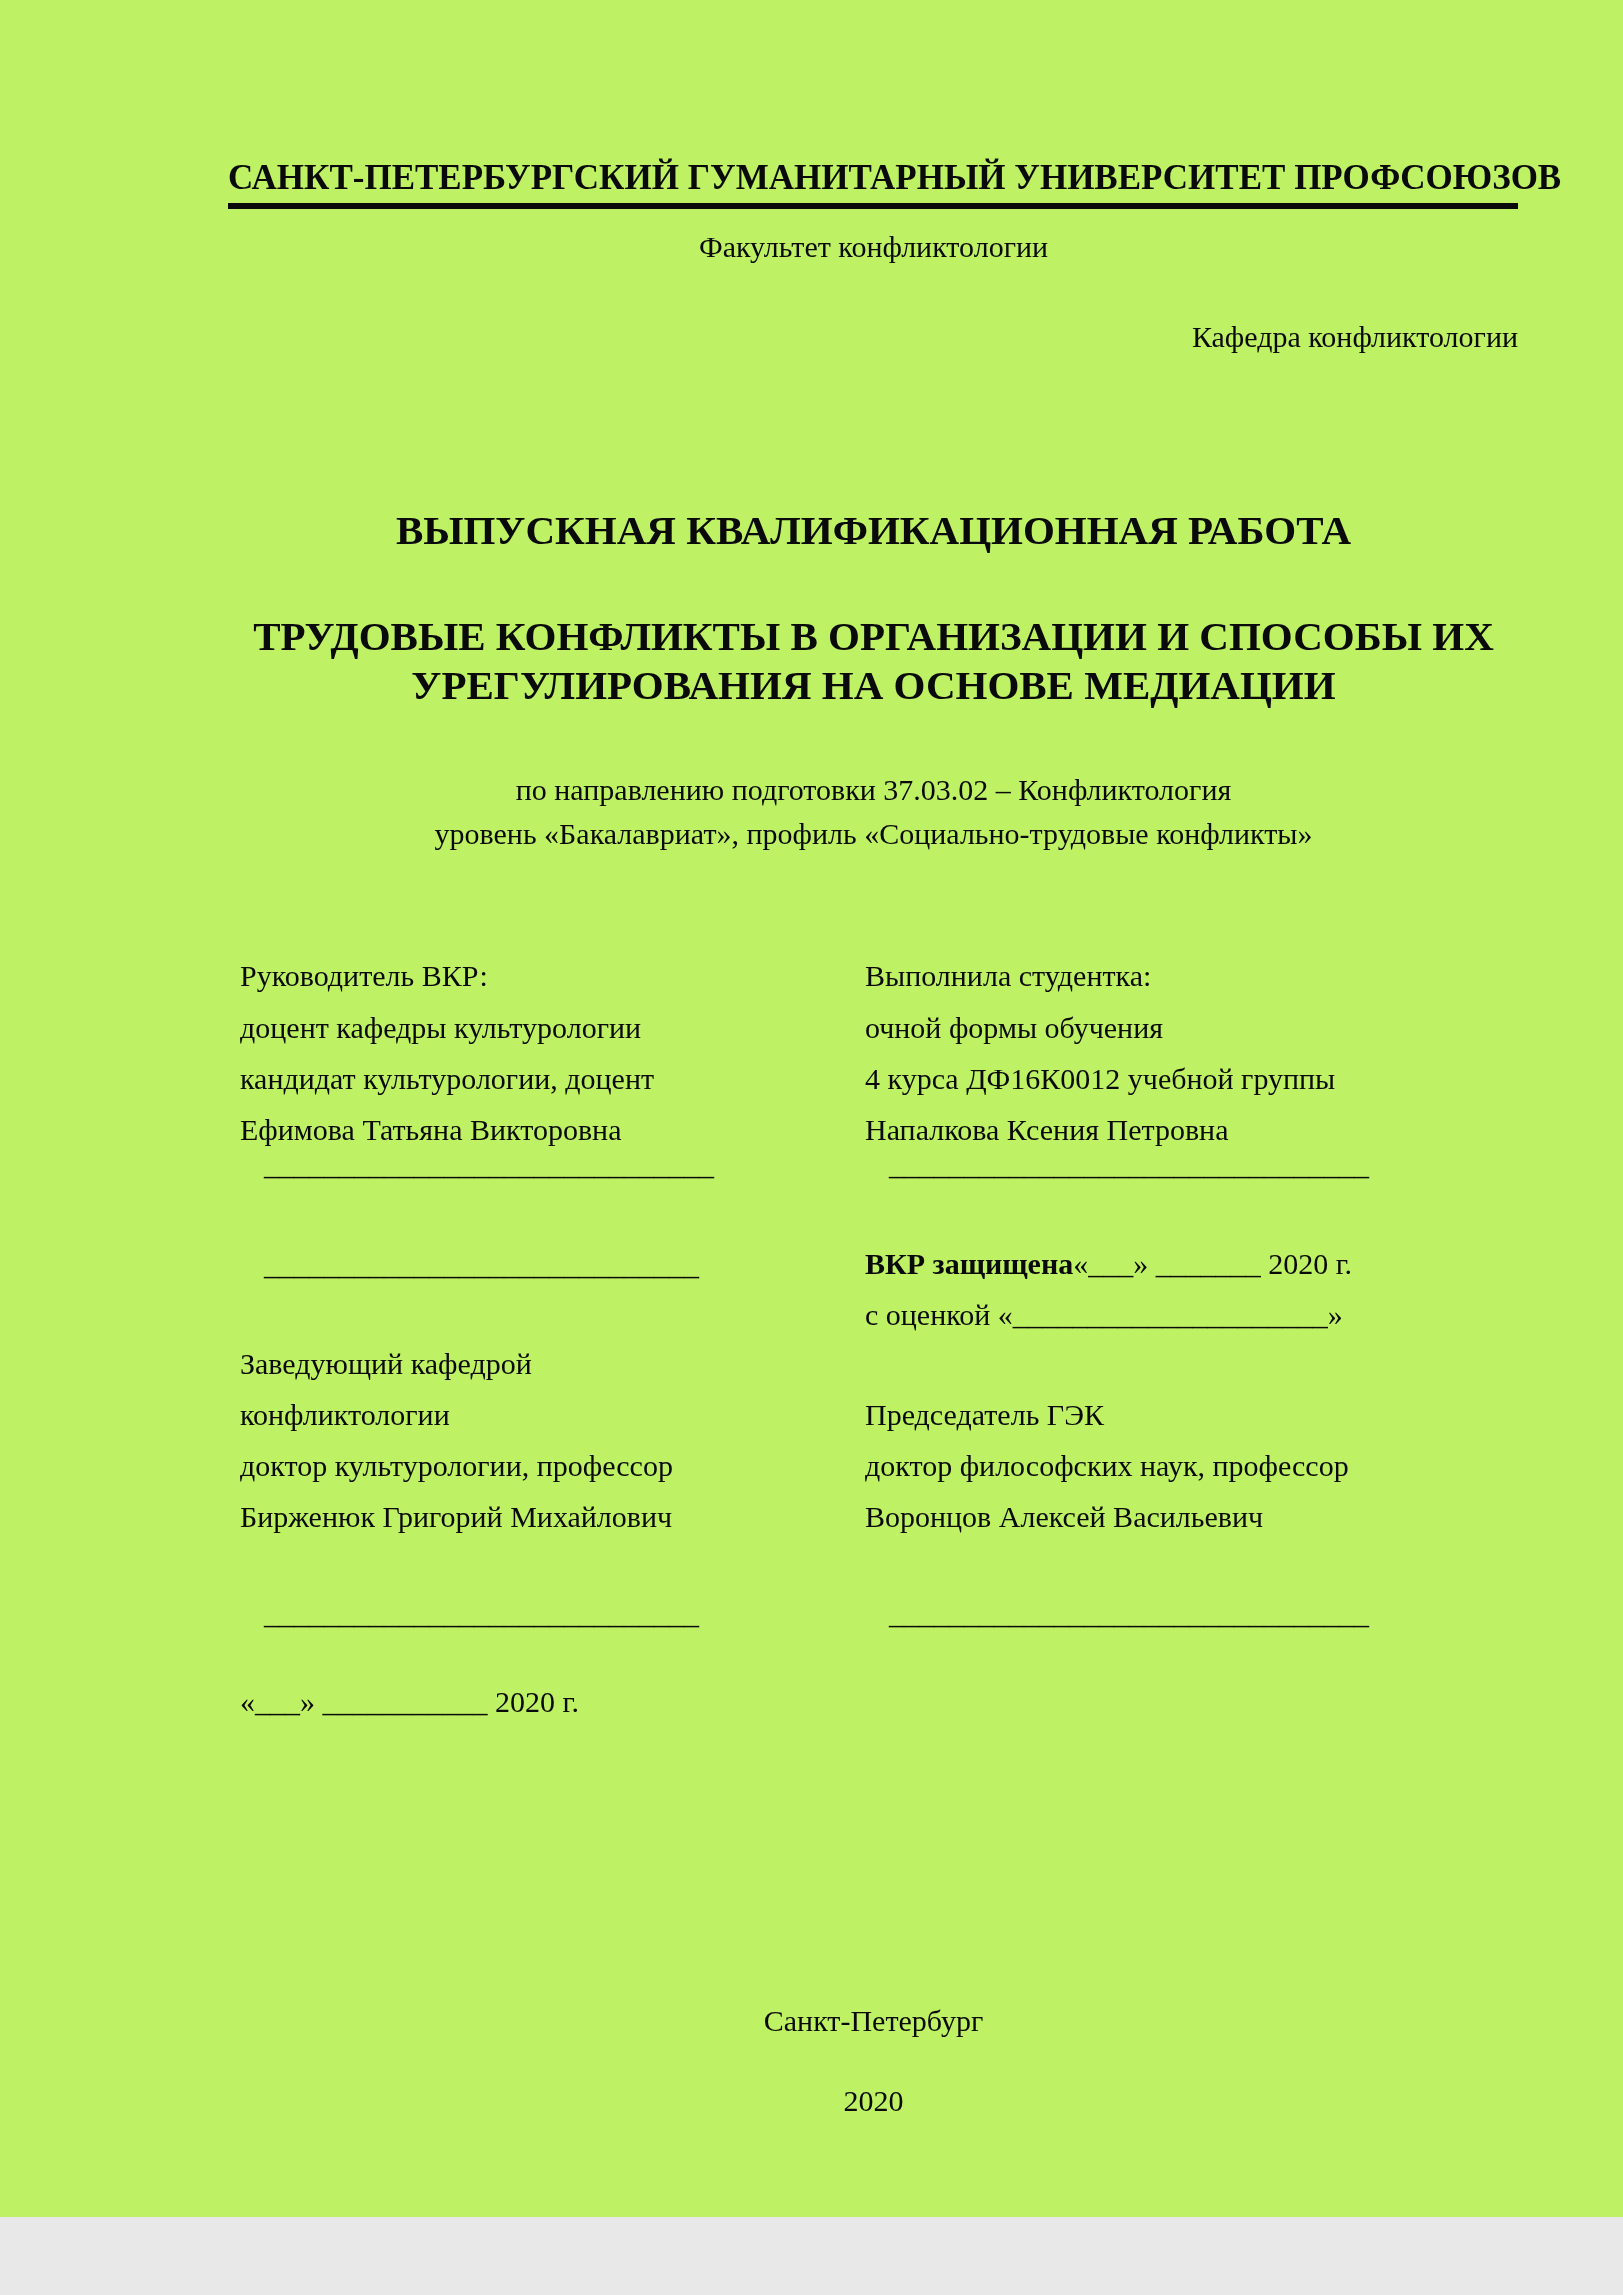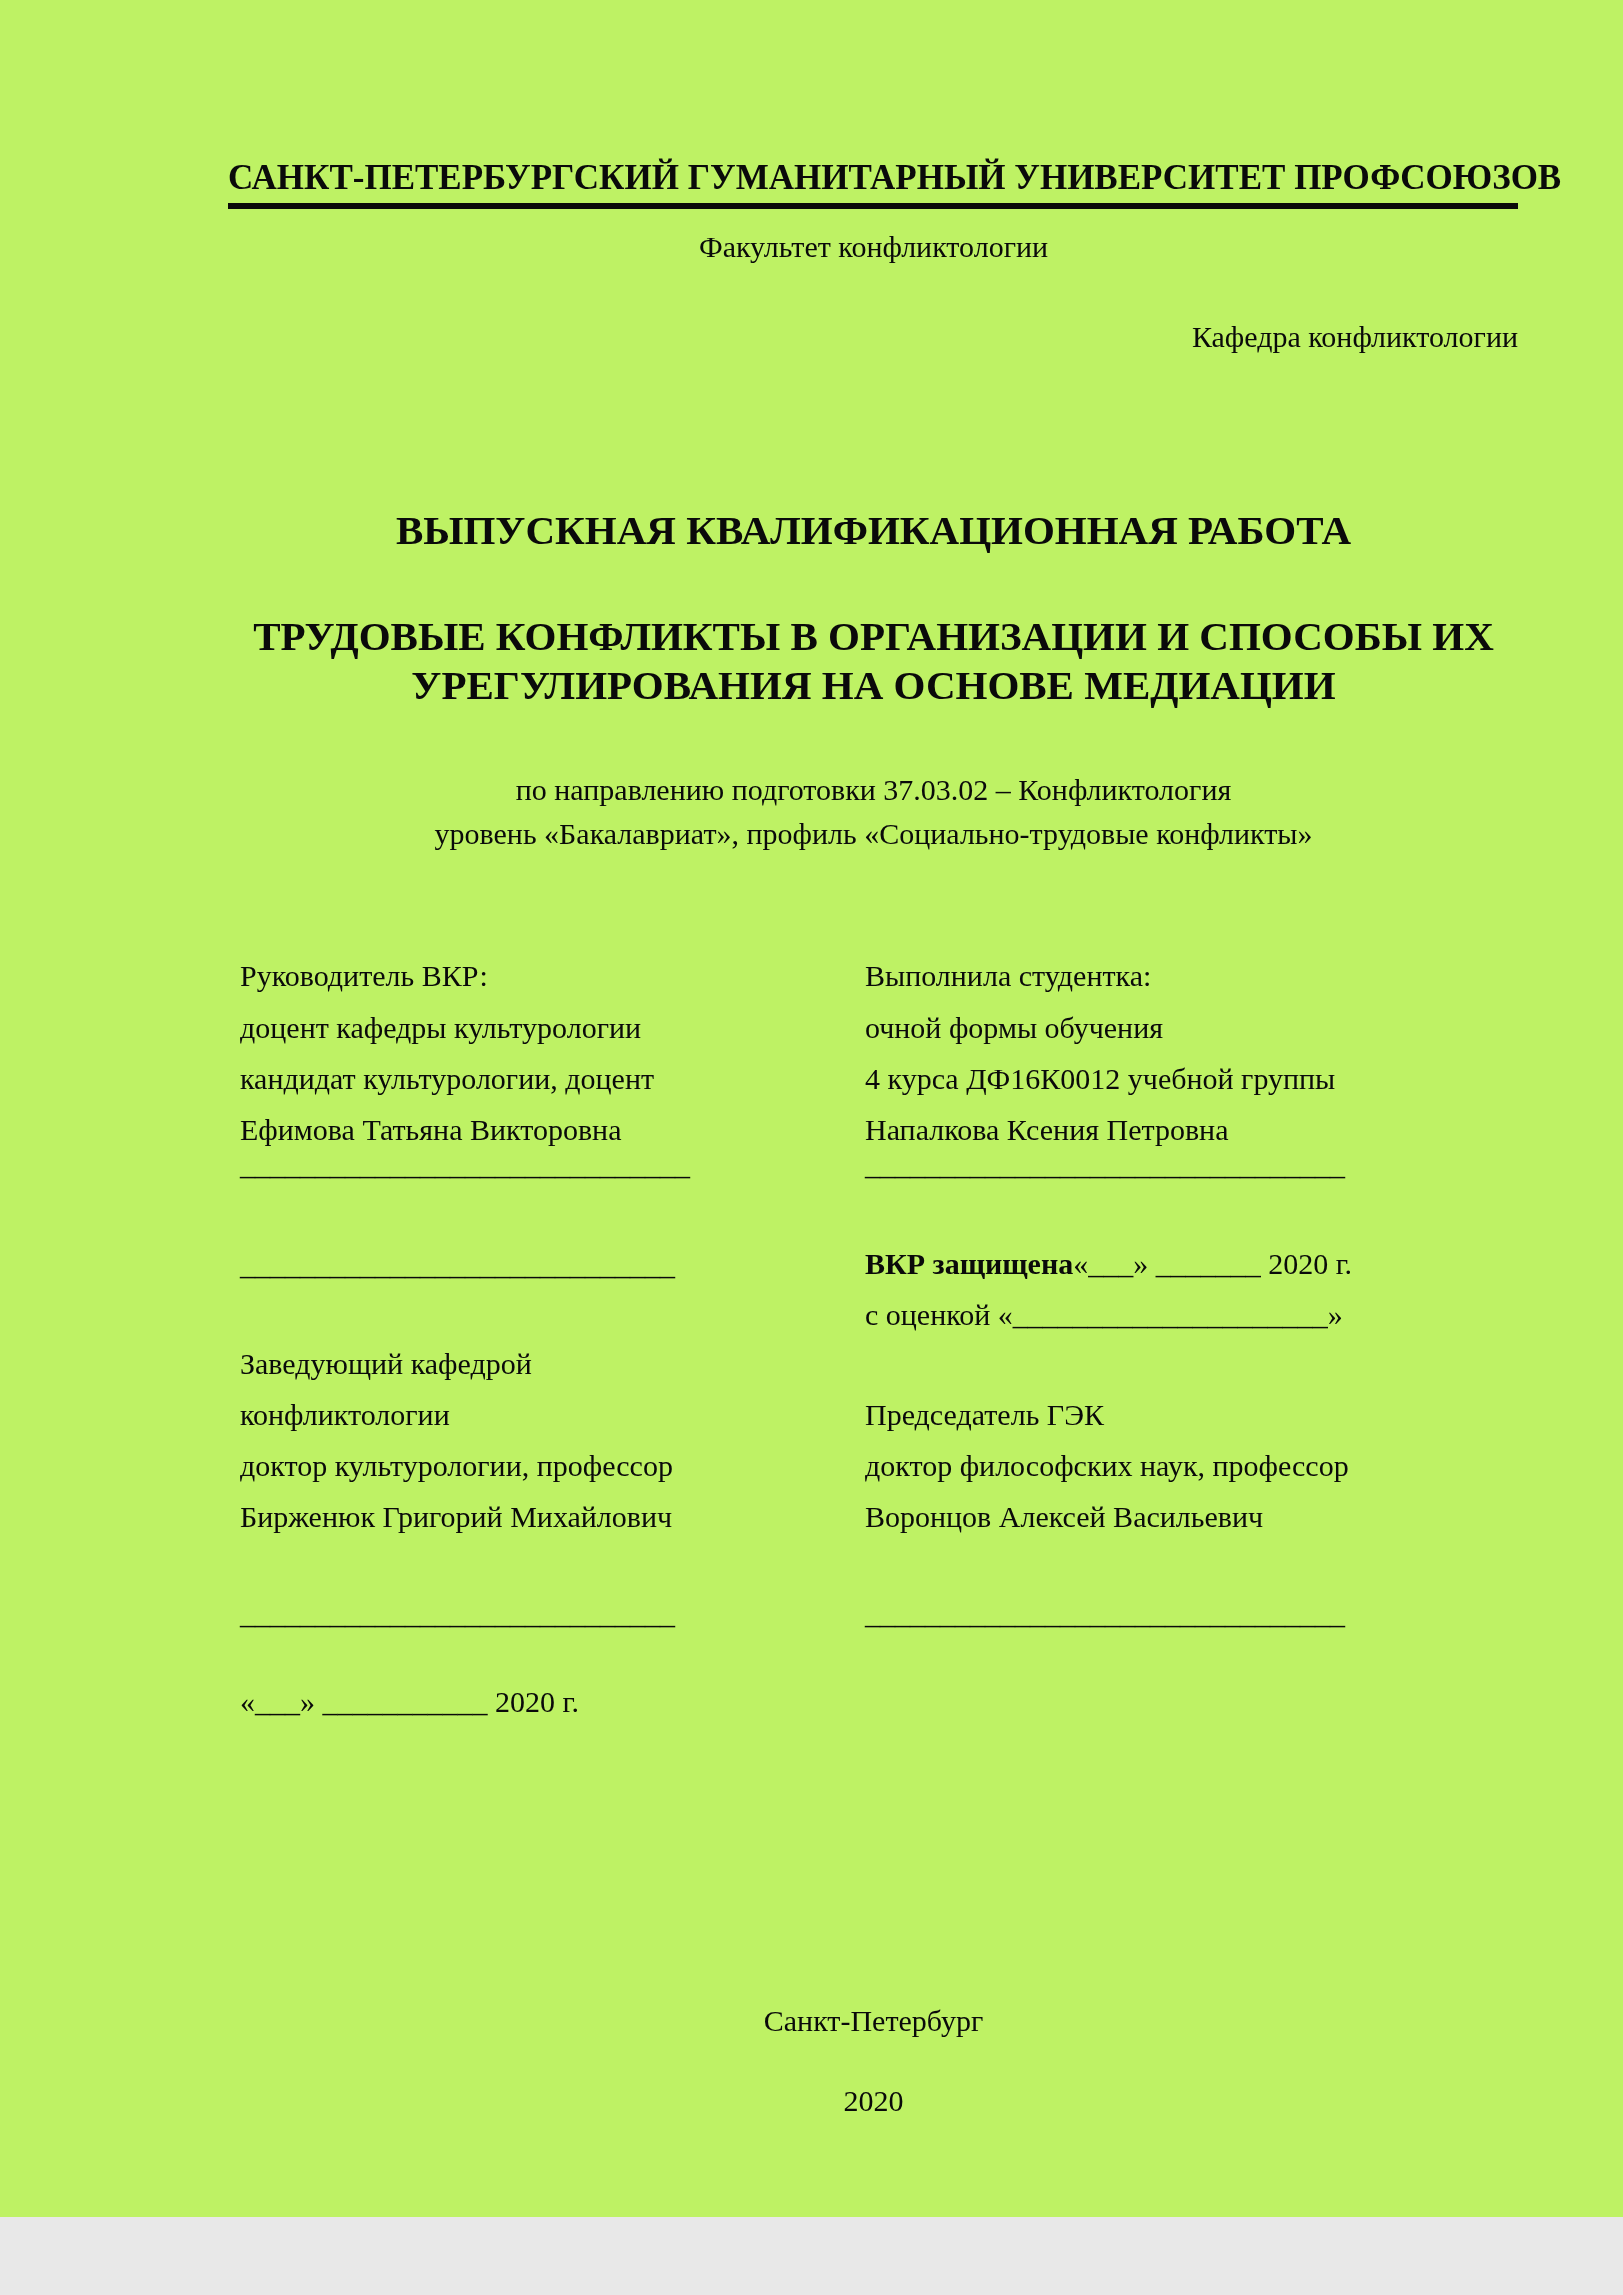--- a/index.html
+++ b/index.html
@@ -47,20 +47,21 @@
   }
   .rule {
     position: absolute;
     left: 228px;
     width: 1290px;
     height: 5.5px;
     background: #0a0a0a;
   }
   .sig {
     letter-spacing: 0;
+    margin-left: 24px;
   }
   .defense-rest { margin-left: 0; }
 </style>
 </head>
 <body>
 
 <div class="page">
 
   <div class="line center header-title" style="top:157px">САНКТ-ПЕТЕРБУРГСКИЙ ГУМАНИТАРНЫЙ УНИВЕРСИТЕТ ПРОФСОЮЗОВ</div>
   <div class="rule" style="top:203px"></div>

